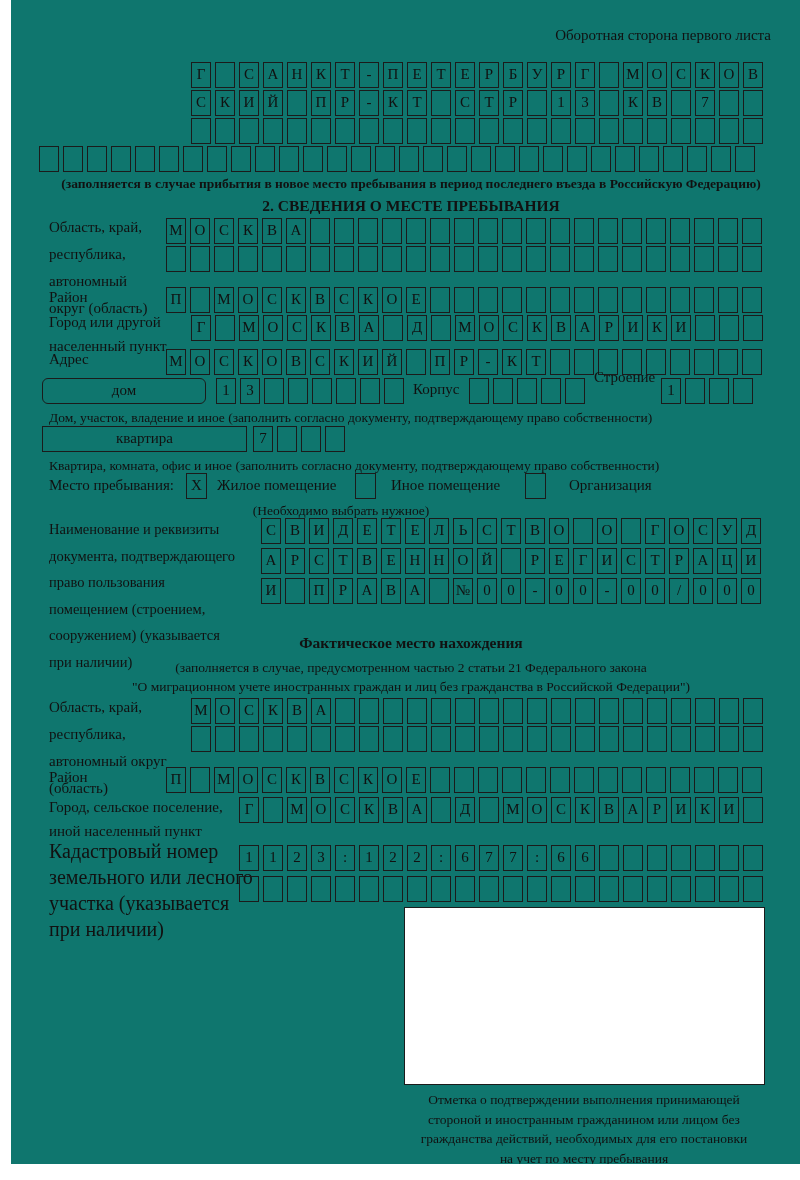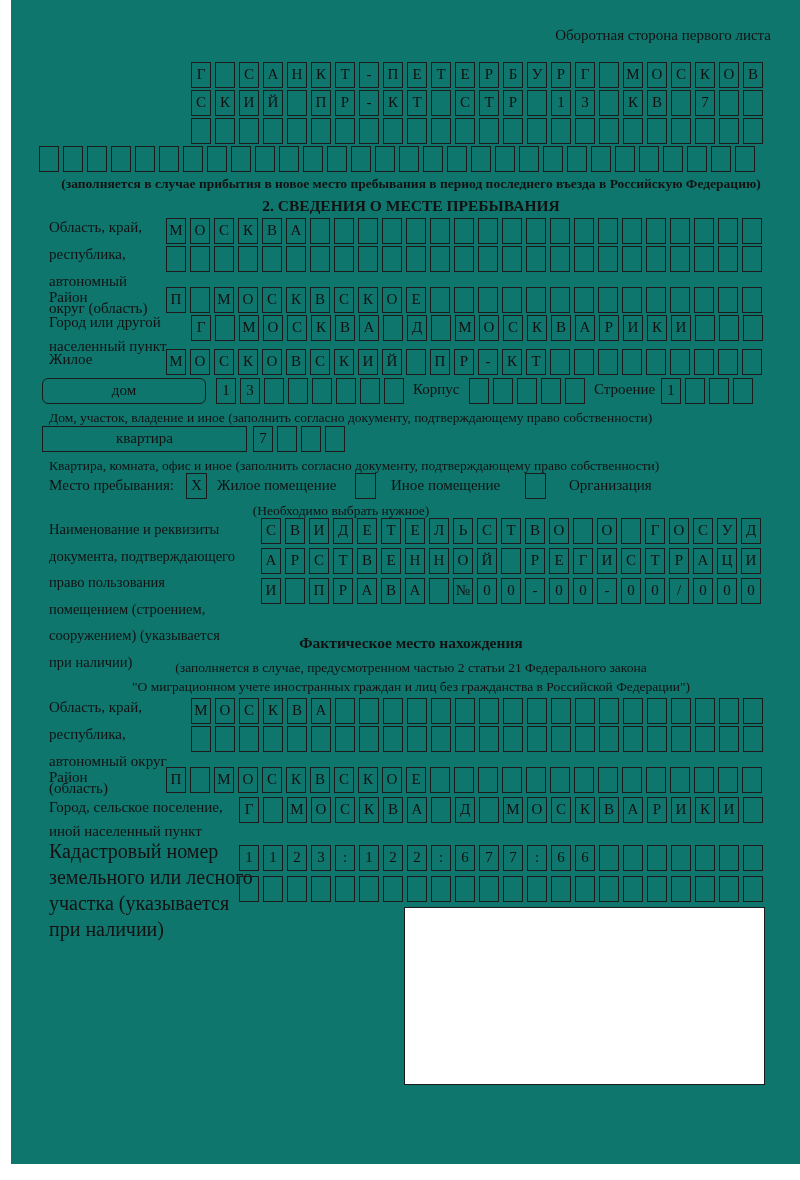--- a/index.html
+++ b/index.html
@@ -250,21 +250,21 @@
       <span class="box">А</span>
       <span class="box">Р</span>
       <span class="box">И</span>
       <span class="box">К</span>
       <span class="box">И</span>
       <span class="box"></span>
       <span class="box"></span>
       <span class="box"></span>
     </div>
 
-  <div class="lbl" style="left:38px;top:346px;">Жилое</div>
+  <div class="lbl" style="left:38px;top:346px;">Адрес</div>
   <div class="row" style="left:155px;top:349px;">
       <span class="box">М</span>
       <span class="box">О</span>
       <span class="box">С</span>
       <span class="box">К</span>
       <span class="box">О</span>
       <span class="box">В</span>
       <span class="box">С</span>
       <span class="box">К</span>
       <span class="box">И</span>
@@ -298,21 +298,21 @@
       <span class="box"></span>
     </div>
   <div class="inline-lbl" style="left:402px;top:381px;">Корпус</div>
   <div class="row" style="left:458px;top:378px;">
       <span class="box"></span>
       <span class="box"></span>
       <span class="box"></span>
       <span class="box"></span>
       <span class="box"></span>
     </div>
-  <div class="inline-lbl" style="left:583px;top:381px;font-family:Liberation Serif, serif;">Строение</div>
+  <div class="inline-lbl" style="left:583px;top:369px;font-family:Liberation Serif, serif;">Строение</div>
   <div class="row" style="left:650px;top:378px;">
       <span class="box">1</span>
       <span class="box"></span>
       <span class="box"></span>
       <span class="box"></span>
     </div>
   <div class="note" style="left:38px;top:408px;text-align:left;">Дом, участок, владение и иное (заполнить согласно документу, подтверждающему право собственности)</div>
 
   <div class="bigbox" style="left:31px;top:426px;width:205px;">квартира</div>
   <div class="row" style="left:242px;top:426px;">
@@ -572,14 +572,18 @@
       <span class="box"></span>
       <span class="box"></span>
       <span class="box"></span>
       <span class="box"></span>
       <span class="box"></span>
       <span class="box"></span>
       <span class="box"></span>
     </div>
 
   <div class="stamp" style="left:393px;top:907px;width:359px;height:176px;"></div>
+  <div class="note" style="left:373px;top:1090px;width:400px;line-height:19.5px;">Отметка о подтверждении выполнения принимающей
+стороной и иностранным гражданином или лицом без
+гражданства действий, необходимых для его постановки
+на учет по месту пребывания</div>
 
 </div>
 
 </body></html>

